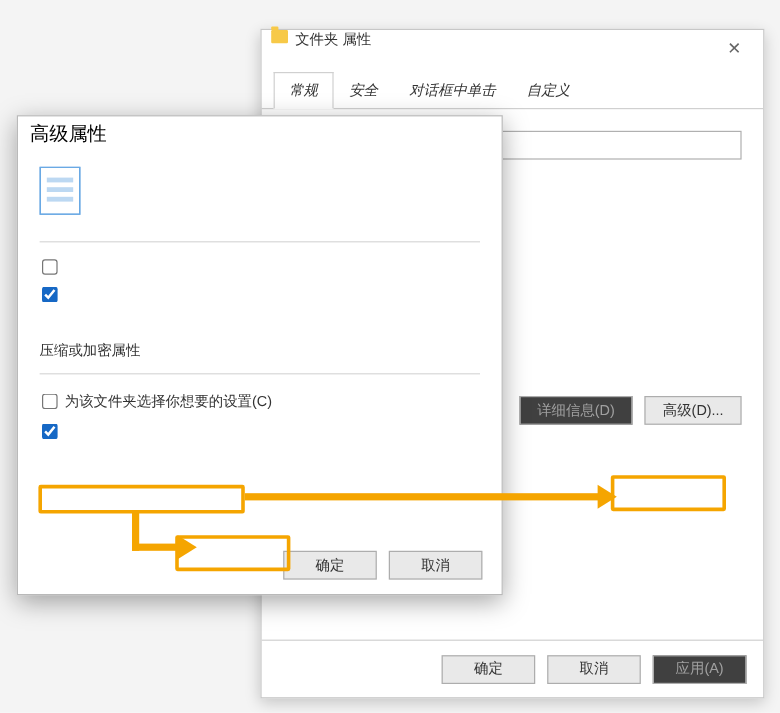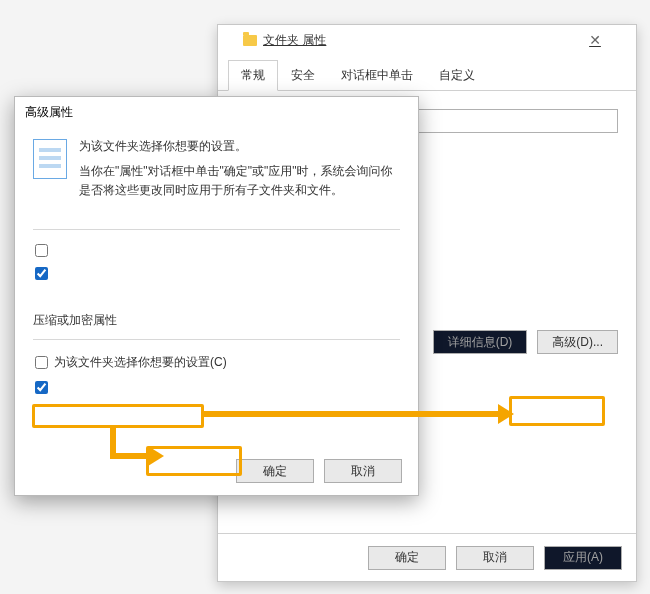--- a/index.html
+++ b/index.html
@@ -4,52 +4,52 @@
 <style>
   * { box-sizing: border-box; font-family: "Microsoft YaHei", "Segoe UI", sans-serif; }
   body { margin: 0; width: 650px; height: 594px; background: #f4f4f4; position: relative; overflow: hidden; }
 
   
   .prop-window {
     position: absolute; left: 217px; top: 24px; width: 420px; height: 558px;
     background: #fff; border: 1px solid #c7c7c7; box-shadow: 0 4px 12px rgba(0,0,0,.2);
   }
   .titlebar {
-    height: 30px; display: flex; align-items: center; padding: 0 25px; font-size: 12px;
-    gap: 6px; color: #333; text-decoration: underline;
+    height: 30px; display: flex; align-items: flex-start; padding: 0 8px; font-size: 12px;
+    gap: 6px; color: #333;
   }
   .folder-ico { width: 14px; height: 11px; background:#f7c948; border-radius:1px; position:relative; }
   .folder-ico::before { content:""; position:absolute; top:-3px; left:0; width:6px; height:3px; background:#f7c948; border-radius:1px 1px 0 0; }
   .close-x { margin-left:auto; width:32px; height:30px; display:flex; align-items:center; justify-content:center; color:#666; font-size:14px; }
-  .tabs { display:flex; border-bottom:1px solid #d0d0d0; padding-left:10px; margin-top:4px; }
+  .tabs { display:flex; border-bottom:1px solid #d0d0d0; padding-left:10px; margin-top:4px;font-style:italic; }
   .tab { font-size:12px; padding:6px 12px; color:#333; border:1px solid transparent; position:relative; top:1px; }
   .tab.active { background:#fff; border:1px solid #d0d0d0; border-bottom:1px solid #fff; }
   .prop-body { padding: 18px 18px 0 18px; font-size:12px; color:#333; }
   .name-input { width:100%; height:24px; border:1px solid #b0b0b0; margin-bottom:20px; }
   .trail-text { color:#555; padding-left:6px; }
   .trail-line { margin-bottom:16px; }
   .adv-btn-wrap { display:flex; align-items:center; gap:50px; margin-top:14px; }
   .btn {
     display:inline-flex; align-items:center; justify-content:center;
     min-width:78px; height:24px; border:1px solid #adadad; background:#e9e9e9;
     font-size:12px; color:#333; padding:0 14px;
   }
-  .btn.disabled { color:#a0a0a0; background:#0f172a; }
+  .btn.disabled { color:#a0a0a0; background:#404040; }
   .prop-footer {
     position:absolute; left:0; right:0; bottom:0; height:48px;
     border-top:1px solid #d0d0d0; display:flex; justify-content:flex-end;
     align-items:center; gap:10px; padding:0 14px;
   }
 
   
   .adv-window {
     position:absolute; left:14px; top:96px; width:405px; height:400px;
     background:#fff; border:1px solid #b9b9b9; box-shadow:0 6px 20px rgba(0,0,0,.35);
   }
-  .adv-titlebar { height:30px; display:flex; align-items:center; padding:0 10px; font-size:12px; }
+  .adv-titlebar { height:30px; display:flex; align-items:center; padding:0 10px; font-size:16px; }
   .adv-body { padding: 10px 18px 0 18px; font-size:12px; color:#333; }
   .intro { display:flex; gap:12px; margin-bottom:22px; }
   .intro-icon {
     width:34px; height:40px; flex-shrink:0; margin-top:2px;
     background: linear-gradient(#fff,#fff) padding-box, #6aa9e4;
     border:1px solid #6aa9e4; position:relative;
   }
   .intro-icon::before, .intro-icon::after {
     content:""; position:absolute; left:5px; right:5px; height:4px; background:#bcd8f2;
   }
@@ -122,24 +122,20 @@
   </div>
 </div>
 
 <div class="adv-window">
   <div class="adv-titlebar">
     <span>高级属性</span>
   </div>
   <div class="adv-body">
     <div class="intro">
       <div class="intro-icon"></div>
-      <div class="intro-text">
-        <p>为该文件夹选择你想要的设置。</p>
-        <p>当你在"属性"对话框中单击"确定"或"应用"时，系统会询问你是否将这些更改同时应用于所有子文件夹和文件。</p>
-      </div>
     </div>
 
     <hr class="section-divider">
     <label class="check-row">
       <input type="checkbox" style="">
     </label>
     <label class="check-row">
       <input type="checkbox" checked="" style="">
     </label>
 

